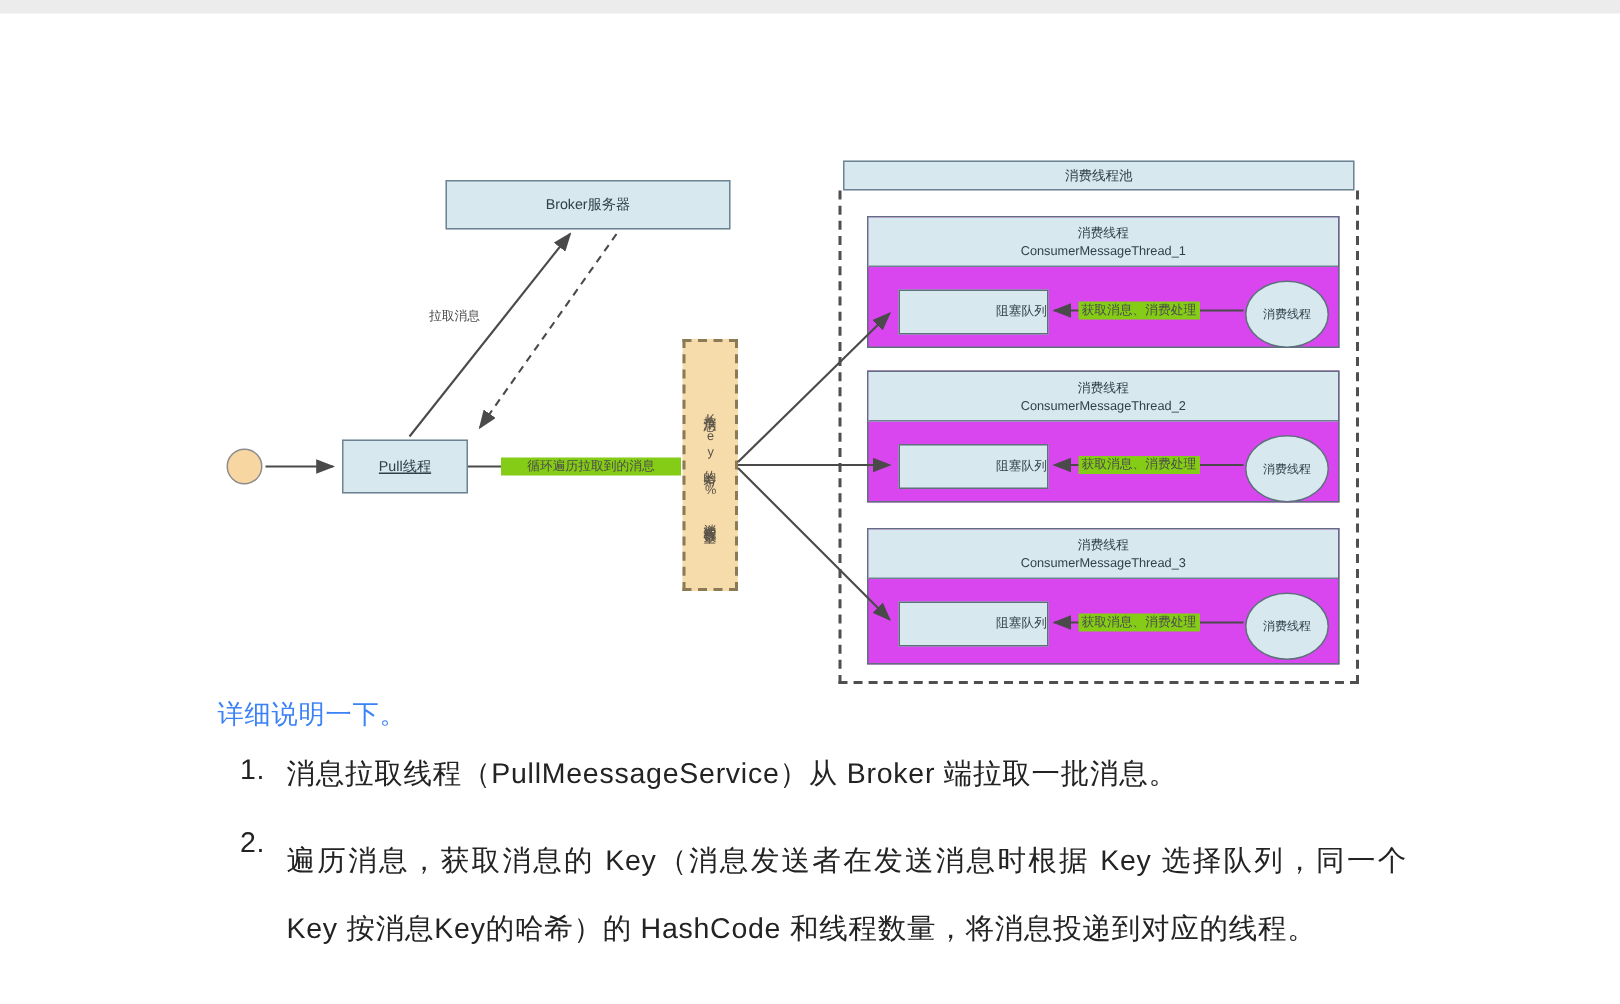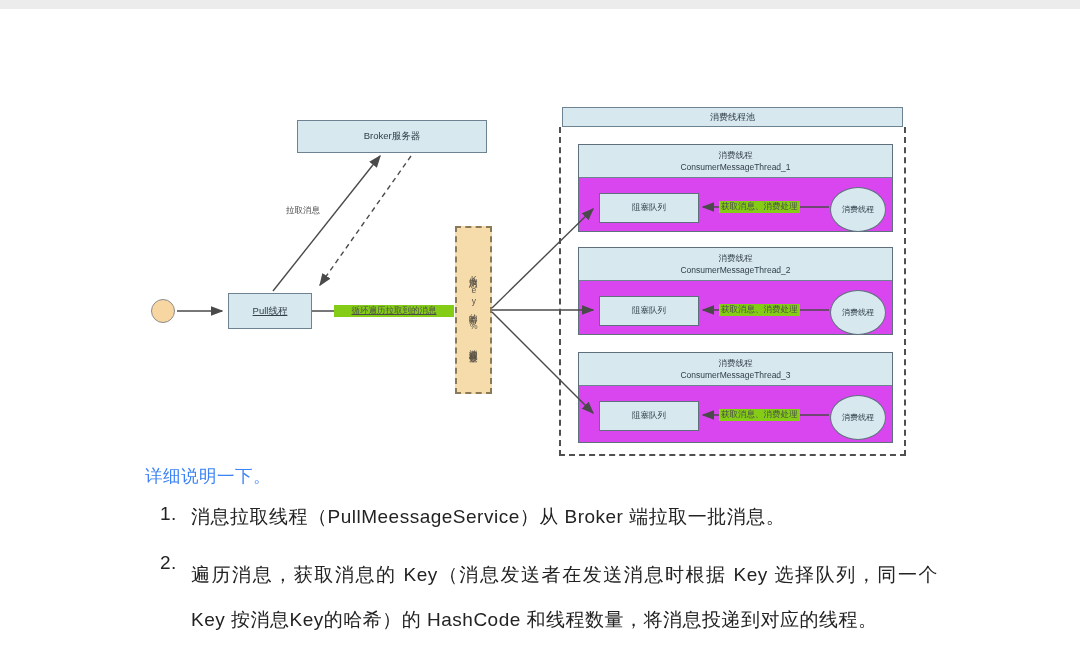--- a/index.html
+++ b/index.html
@@ -42,21 +42,21 @@
   }
   .thread-header{
     height:33px;background:#d7e8ef;border-bottom:1.5px solid #6e8391;
     display:flex;flex-direction:column;align-items:center;justify-content:center;
     font-size:8.5px;line-height:1.45;color:#33404a;box-sizing:border-box;
   }
   .thread-body{position:relative;}
   .queue-box{
     position:absolute;left:20px;top:15px;width:100px;height:30px;
     background:#d7e8ef;border:1.5px solid #5d707c;box-sizing:border-box;
-    display:flex;align-items:center;justify-content:center;font-size:8.5px;color:#33404a;
+    display:flex;align-items:center;justify-content:flex-end;font-size:8.5px;color:#33404a;
   }
   .worker-ellipse{
     position:absolute;left:251px;top:9px;width:56px;height:45px;border-radius:50%;
     background:#d7e8ef;border:1.5px solid #5d707c;box-sizing:border-box;
     display:flex;align-items:center;justify-content:center;font-size:8px;color:#33404a;
   }
   
   #wires{position:absolute;left:0;top:0;z-index:2;pointer-events:none;}
   
   .wire-label{
@@ -109,21 +109,21 @@
     <span>Broker服务器</span>
   </div>
   <div id="pull-box" class="bluebox">
     <span>Pull线程</span>
   </div>
   <div id="hash-box">
     <div class="vtext">按消息Key的哈希 % 消费线程数量</div>
   </div>
 
   <div class="wire-label" style="left:284px;top:205px;background:transparent;">拉取消息</div>
-  <div class="wire-label" style="left:334px;top:305px;width:116px;text-align:center;text-decoration:underline;">循环遍历拉取到的消息</div>
+  <div class="wire-label" style="left:334px;top:305px;width:116px;text-align:center;">循环遍历拉取到的消息</div>
 
   <div id="pool-header" class="bluebox">
     <span>消费线程池</span>
   </div>
   <div id="pool-dashed"></div>
 
   <div class="thread-group" style="top:144px;height:88px;">
     <div class="thread-header">
       <span>消费线程</span>
       <span>ConsumerMessageThread_1</span>

